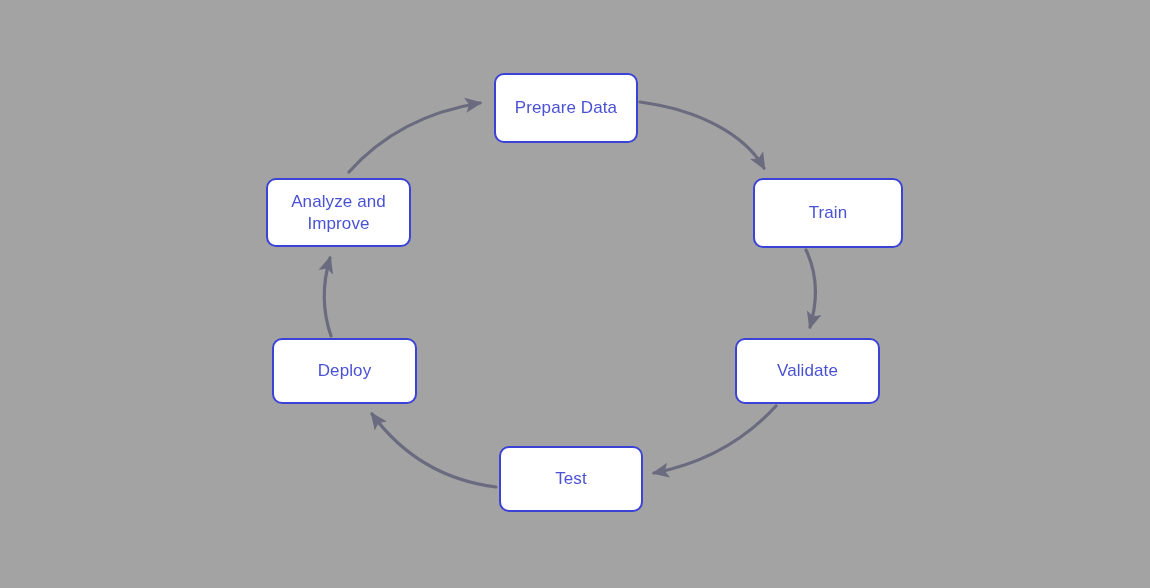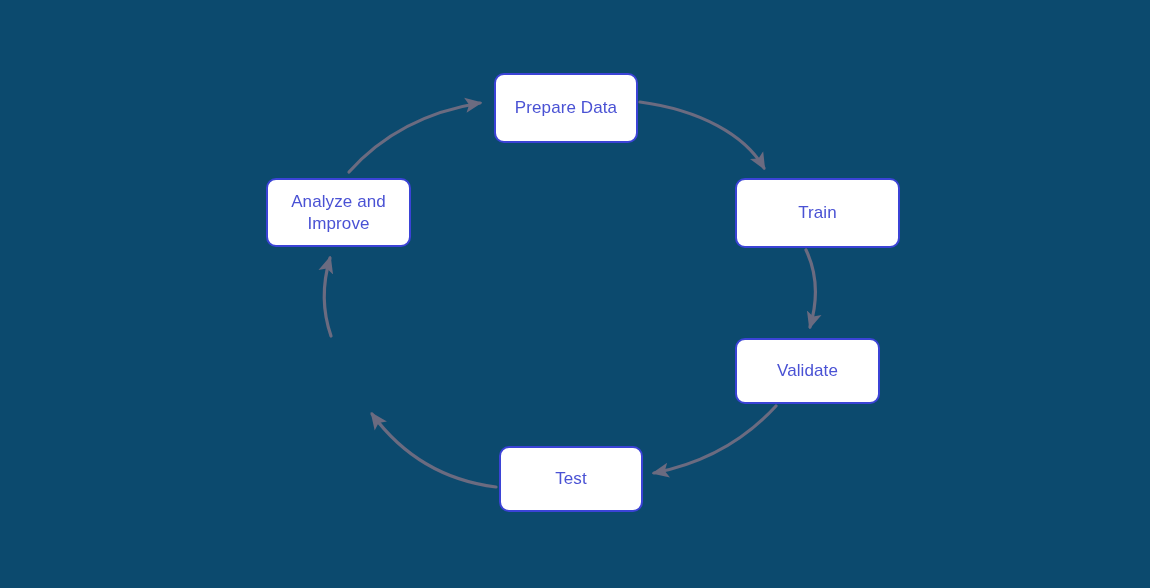--- a/index.html
+++ b/index.html
@@ -7,21 +7,21 @@
     padding: 0;
     background: #ffffff;
   }
   body {
     font-family: "Liberation Sans", sans-serif;
   }
   #canvas {
     position: relative;
     width: 1150px;
     height: 588px;
-    background: #0c4a6e;
+    background: #a3a3a3;
     overflow: hidden;
   }
   #flow-svg {
     position: absolute;
     left: 0;
     top: 0;
     width: 1150px;
     height: 588px;
   }
   .node {
@@ -64,31 +64,34 @@
       <path d="M 496 487 C 440 480 400 452 372 414"></path>
       <path d="M 331 336 C 322 310 322 285 330 258"></path>
       <path d="M 349 172 C 382 135 424 112 480 103"></path>
     </g>
   </svg>
 
   <div class="node" style="left:494px; top:73px; width:144px; height:70px;">
     <span class="node-label">Prepare Data</span>
   </div>
 
-  <div class="node" style="left:735px; top:178px; width:165px; height:70px;">
+  <div class="node" style="left:753px; top:178px; width:150px; height:70px;">
     <span class="node-label">Train</span>
   </div>
 
   <div class="node" style="left:735px; top:338px; width:145px; height:66px;text-align:center;">
     <span class="node-label">Validate</span>
   </div>
 
   <div class="node" style="left:499px; top:446px; width:144px; height:66px;">
     <span class="node-label">Test</span>
   </div>
 
+  <div class="node" style="left:272px; top:338px; width:145px; height:66px;">
+    <span class="node-label">Deploy</span>
+  </div>
 
   <div class="node" style="left:266px; top:178px; width:145px; height:69px;align-items:center;">
     <span class="node-label">Analyze and
 Improve</span>
   </div>
 
 </div>
 
 </body></html>

